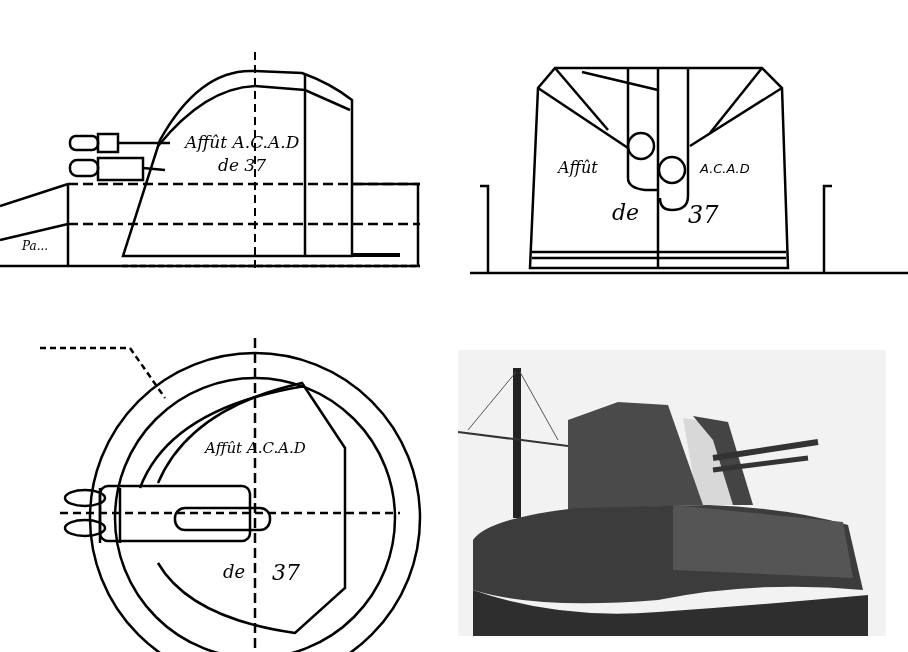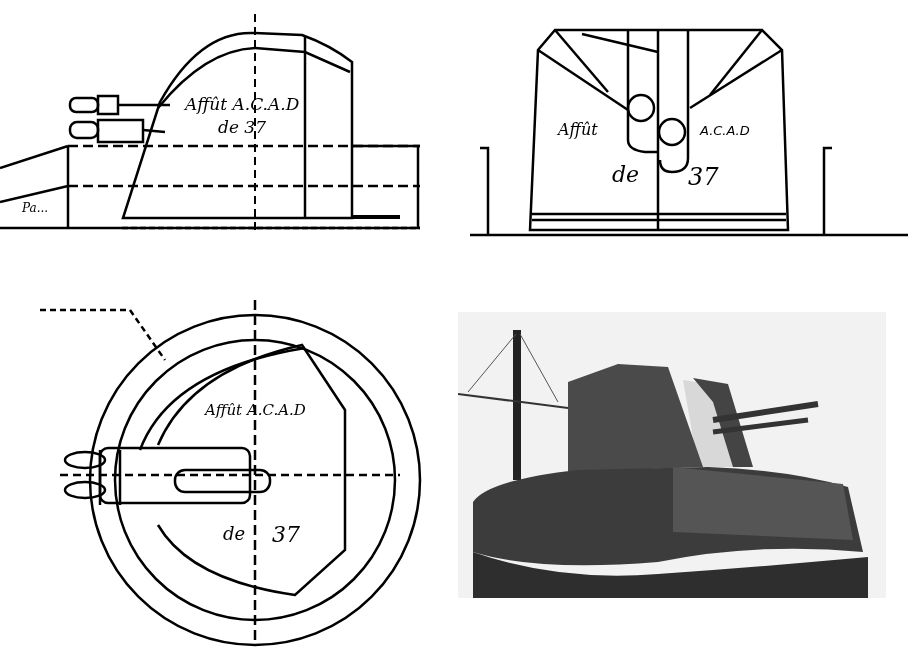--- a/index.html
+++ b/index.html
@@ -1,17 +1,17 @@
 <!DOCTYPE html>
 <html><head>
 <meta charset="utf-8">
 <style>
   html, body { margin:0; padding:0; background:#ffffff; }
   body { width:908px; height:652px; position:relative; overflow:hidden; font-family:"DejaVu Serif", serif; }
-  .panel { position:absolute; }
+  .panel { position:absolute;margin-top:38px; }
   svg { display:block; }
   .hand { font-family:"DejaVu Serif", serif; font-style:italic; fill:#000; }
   .hand-sm { font-family:"DejaVu Sans", sans-serif; font-style:italic; fill:#000; }
 </style>
 </head>
 <body>
 
 <div class="panel" style="left:0;top:0;width:430px;height:250px;">
   <svg width="430" height="250" viewBox="0 0 430 250">
     <g fill="none" stroke="#000" stroke-width="2.5">

